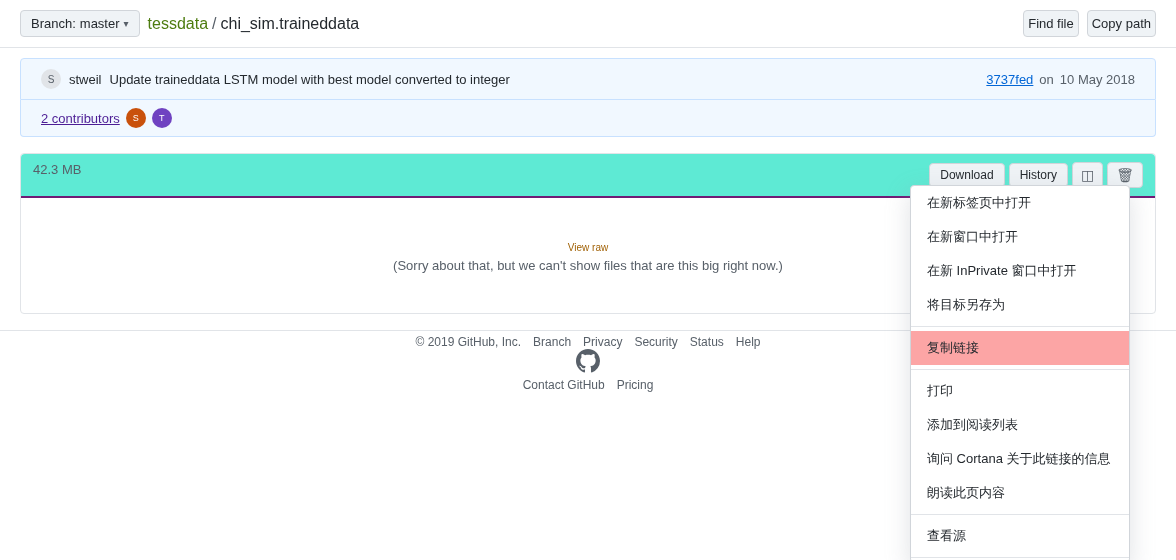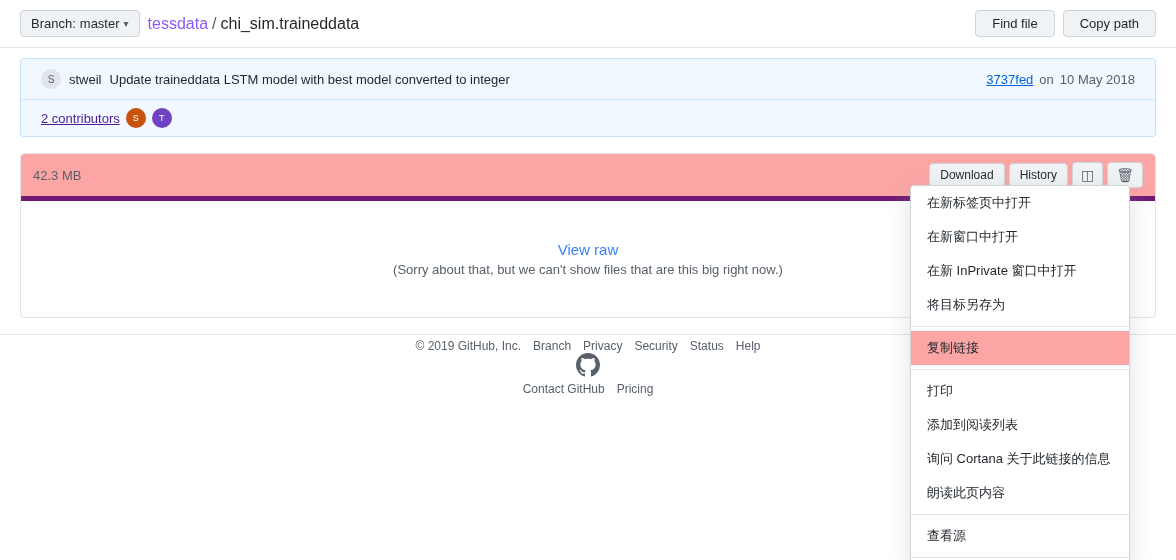--- a/index.html
+++ b/index.html
@@ -53,37 +53,37 @@
     }
 
     .breadcrumb {
       display: flex;
       align-items: center;
       gap: 4px;
       font-size: 16px;
     }
 
     .breadcrumb a {
-      color: #8b5cf6;
+      color: #4d7c0f;
       text-decoration: none;
     }
 
     .breadcrumb-sep {
       color: #586069;
     }
 
     .top-actions {
       display: flex;
       gap: 8px;
     }
 
     .btn-outline {
       border: 1px solid #d1d5da;
       border-radius: 4px;
-      padding: 5px 16px;
+      padding: 5px 4px;
       background: #eff3f6;
       cursor: pointer;
       font-size: 13px;
       color: #24292e;
     }
 
     
     .commit-bar {
       display: flex;
       align-items: center;
@@ -172,25 +172,24 @@
 
     
     .file-view {
       margin: 16px 20px;
       border: 1px solid #e1e4e8;
       border-radius: 4px;
     }
 
     .file-header {
       display: flex;
-      align-items: center;
       justify-content: space-between;
       padding: 8px 12px;
-      background: #fca5a5;
-      border-bottom: 5px solid #701a75;
+      background: #5eead4;
+      border-bottom: 2px solid #701a75;
       border-radius: 4px 4px 0 0;
     }
 
     .file-size {
       font-size: 13px;
       color: #586069;
     }
 
     .file-actions {
       display: flex;
@@ -217,23 +216,23 @@
       font-size: 14px;
       color: #586069;
     }
 
     .file-content {
       padding: 40px 20px;
       text-align: center;
     }
 
     .view-raw-link {
-      color: #3b82f6;
+      color: #a16207;
       text-decoration: none;
-      font-size: 15px;
+      font-size: 10px;
     }
 
     .file-note {
       font-size: 13px;
       color: #586069;
       margin-top: 4px;
     }
 
     
     .footer {

